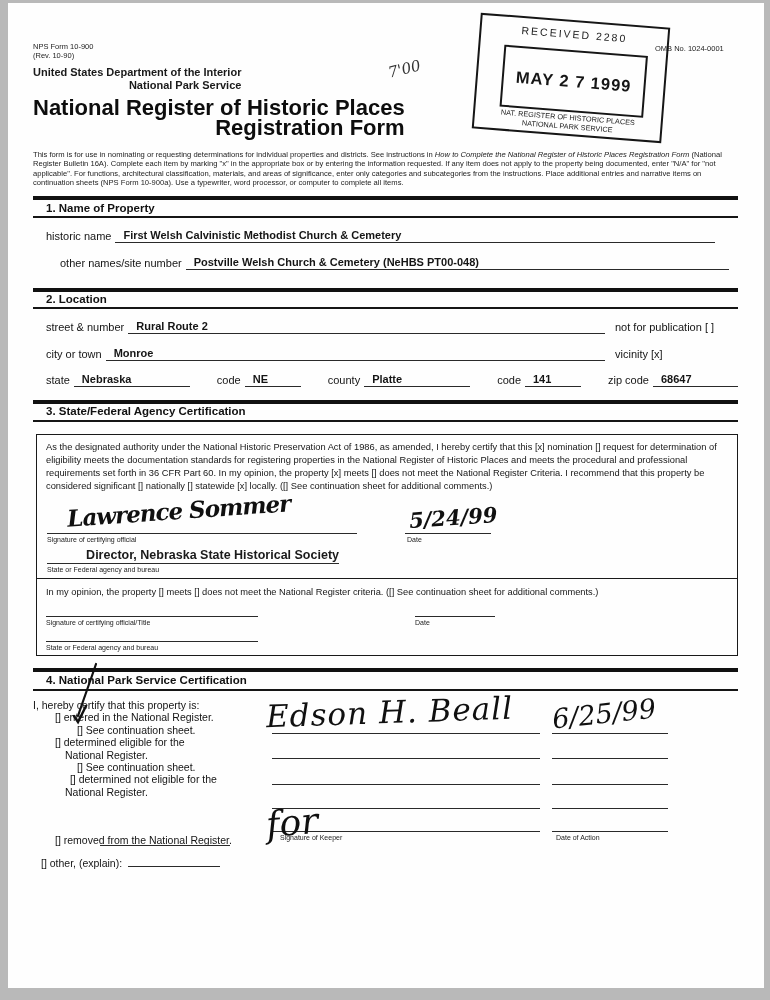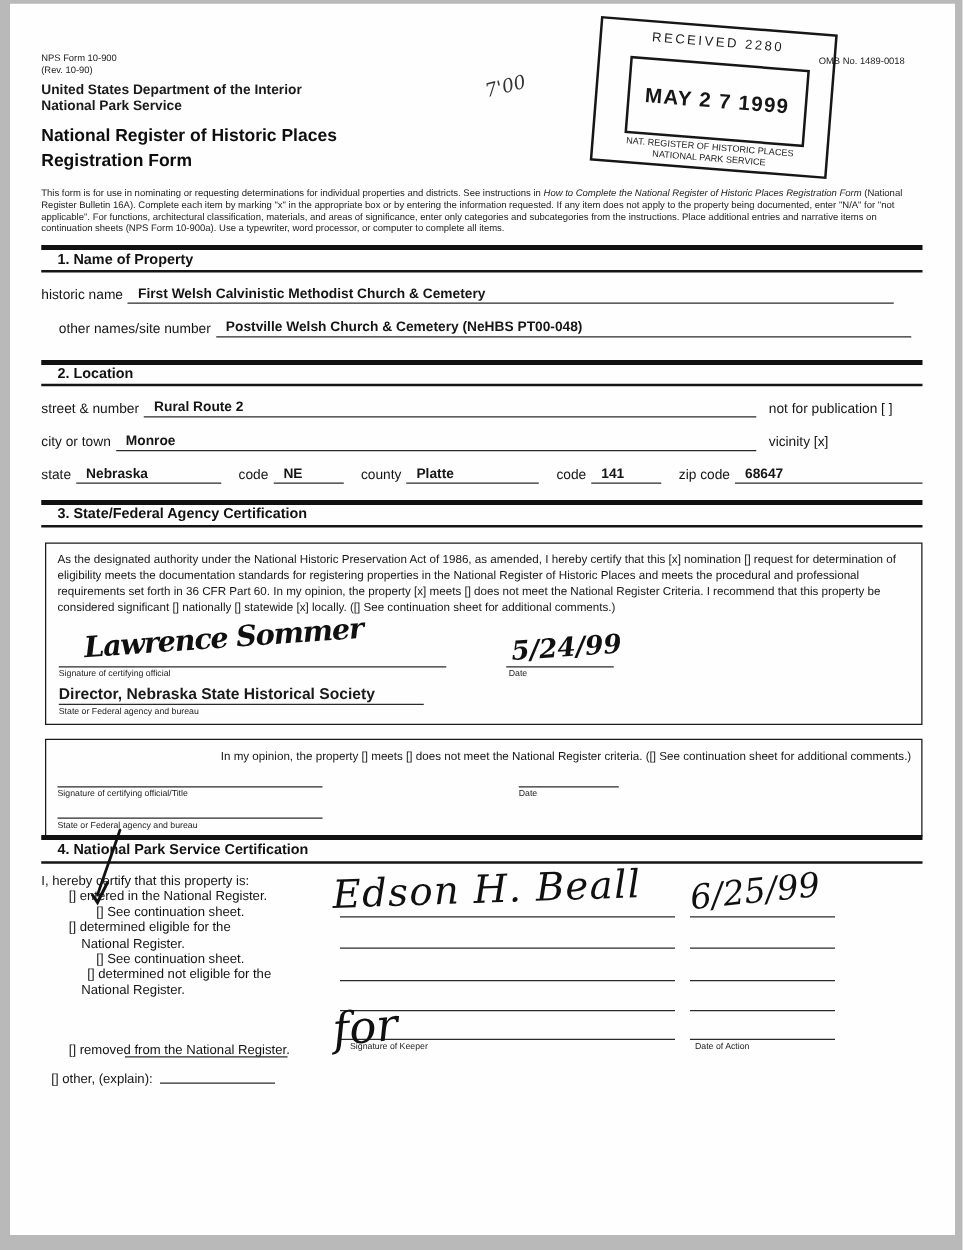--- a/index.html
+++ b/index.html
@@ -9,26 +9,26 @@
     font-family:"Liberation Sans","DejaVu Sans",sans-serif;
     color:#1a1a1a;
     position:relative;
     overflow:hidden;
   }
   #scan{position:absolute;left:0;top:0;width:770px;height:1000px;}
   #paper{position:absolute;left:8px;top:3px;right:6px;bottom:12px;background:#fefefe;}
   .abs{position:absolute;}
   .tiny{font-size:7.5px;line-height:9px;color:#222;}
   .small-label{font-size:7px;color:#222;}
-  .bold{font-weight:bold;}
+  .bold{font-weight:bold;text-align:right;}
   .bar{background:#111;height:4px;}
   .thinline{background:#151515;height:2px;}
   .section-title{font-size:11.5px;font-weight:bold;color:#111;padding-left:13px;}
   .field-row{display:flex;align-items:flex-end;font-size:11px;color:#151515;}
-  .field-label{white-space:nowrap;padding-right:4px;padding-bottom:1px;}
+  .field-label{white-space:nowrap;padding-right:4px;padding-bottom:1px;margin-left:13px;}
   .field-value{border-bottom:1.6px solid #2a2a2a;font-weight:bold;padding:0 0 1px 8px;white-space:nowrap;}
   .grow{flex:1;}
   .right-static{white-space:nowrap;padding-bottom:1px;padding-left:10px;}
   .cert-box{border:1.6px solid #1a1a1a;background:#fefefe;}
   .cert-text{font-size:9.3px;line-height:13px;color:#161616;}
   .sigline{border-bottom:1.6px solid #2a2a2a;}
   .handwrite{font-family:"DejaVu Serif","Liberation Serif",serif;font-style:italic;color:#101010;white-space:nowrap;}
   .checkitem{font-size:10.5px;line-height:12.4px;color:#141414;white-space:nowrap;}
   .stamp{border:2.5px solid #161616;transform:rotate(4.5deg);transform-origin:center;background:rgba(255,255,255,0);}
   .stamp-inner{position:absolute;left:24px;top:28px;width:140px;height:58px;border:2.5px solid #161616;display:flex;align-items:center;justify-content:center;}
@@ -39,28 +39,28 @@
 <body>
 
 <div id="scan">
   <div id="paper"></div>
 
   <div class="abs tiny" style="left:33px;top:42px;">
     <div>NPS Form 10-900</div>
     <div>(Rev. 10-90)</div>
   </div>
 
-  <div class="abs tiny" style="left:655px;top:44px;">OMB No. 1489-0018</div>
+  <div class="abs tiny" style="left:655px;top:44px;">OMB No. 1024-0001</div>
 
   <div class="abs bold" style="left:33px;top:66px;font-size:11px;line-height:13px;">
     <div>United States Department of the Interior</div>
     <div>National Park Service</div>
   </div>
 
-  <div class="abs bold" style="left:33px;top:98px;font-size:14px;line-height:20px;color:#0d0d0d;">
+  <div class="abs bold" style="left:33px;top:98px;font-size:22px;line-height:20px;color:#0d0d0d;">
     <div>National Register of Historic Places</div>
     <div>Registration Form</div>
   </div>
 
   <div class="abs handwrite" style="left:388px;top:60px;font-size:15px;transform:rotate(-14deg);color:#333;">7'00</div>
 
   <div class="abs stamp" style="left:476px;top:20px;width:186px;height:112px;">
     <div class="abs" style="left:0;top:6px;width:100%;text-align:center;font-size:10.5px;letter-spacing:2px;color:#1c1c1c;">RECEIVED  2280</div>
     <div class="stamp-inner">
       <span style="font-size:16.5px;font-weight:bold;letter-spacing:1px;color:#161616;">MAY 2 7 1999</span>
@@ -130,21 +130,21 @@
     <div class="abs small-label" style="left:10px;top:101px;">Signature of certifying official</div>
 
     <div class="abs handwrite" style="left:372px;top:70px;font-size:21px;font-weight:bold;transform:rotate(-4deg);">5/24/99</div>
     <div class="abs sigline" style="left:368px;top:98px;width:86px;"></div>
     <div class="abs small-label" style="left:370px;top:101px;">Date</div>
 
     <div class="abs bold" style="left:10px;top:113px;font-size:12.5px;border-bottom:1.8px solid #2a2a2a;width:292px;padding-bottom:1px;">Director, Nebraska State Historical Society</div>
     <div class="abs small-label" style="left:10px;top:131px;">State or Federal agency and bureau</div>
   </div>
 
-  <div class="abs cert-box" style="left:36px;top:591px;width:700px;height:76px;text-align:right;">
+  <div class="abs cert-box" style="left:36px;top:578px;width:700px;height:76px;">
     <div class="abs cert-text" style="left:9px;top:7px;width:683px;">In my opinion, the property [] meets [] does not meet the National Register criteria. ([] See continuation sheet for additional comments.)</div>
 
     <div class="abs sigline" style="left:9px;top:37px;width:212px;"></div>
     <div class="abs small-label" style="left:9px;top:40px;">Signature of certifying official/Title</div>
 
     <div class="abs sigline" style="left:378px;top:37px;width:80px;"></div>
     <div class="abs small-label" style="left:378px;top:40px;">Date</div>
 
     <div class="abs sigline" style="left:9px;top:62px;width:212px;"></div>
     <div class="abs small-label" style="left:9px;top:65px;">State or Federal agency and bureau</div>

